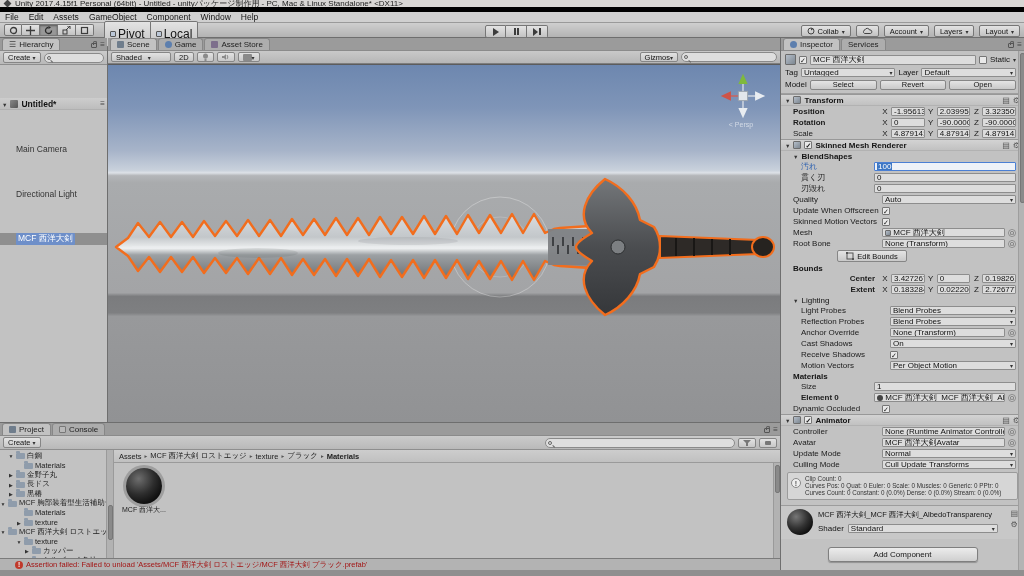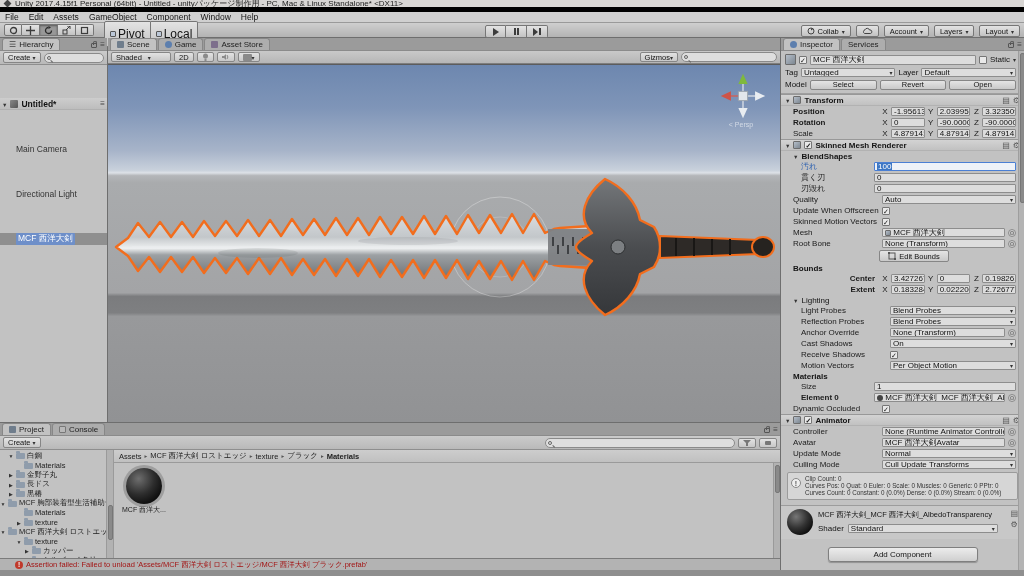--- a/index.html
+++ b/index.html
@@ -117,21 +117,21 @@
   .dd::after{content:"▾";position:absolute;right:2px;top:0;font-size:6px;color:#333;}
   .objdot{width:8px;height:8px;border-radius:50%;background:#cfcfcf;border:1px solid #8a8a8a;color:#444;font-size:6px;line-height:6px;text-align:center;flex:none;}
   .cb{width:8px;height:8px;background:#e9e9e9;border:1px solid #767676;border-radius:1px;font-size:7px;line-height:7px;text-align:center;color:#222;flex:none;}
   .cb.on::after{content:"✓";}
   .axis{width:6px;flex:none;text-align:center;color:#1b1b1b;}
   .comphead{height:12px;background:linear-gradient(#d3d3d3,#c1c1c1);border-top:1px solid #989898;border-bottom:1px solid #b2b2b2;display:flex;align-items:center;gap:3px;padding:0 4px;font-weight:bold;}
   .compico{width:8px;height:8px;background:linear-gradient(135deg,#b5bec9,#7d8license791);background:linear-gradient(135deg,#b5bec9,#7d8791);border:1px solid #6c6c6c;border-radius:1px;flex:none;}
   .hico{font-size:8px;color:#555;font-weight:normal;}
   .seclabel{font-weight:bold;padding:1px 8px 0 12px;height:10px;display:flex;align-items:center;gap:3px;}
   .btn3{flex:1;height:10px;border:1px solid #868686;border-radius:2px;background:linear-gradient(#e4e4e4,#c9c9c9);display:flex;align-items:center;justify-content:center;font-size:7.5px;}
-  .editb{height:12px;margin:1px 0 1px 98px;width:70px;border:1px solid #868686;border-radius:2px;background:linear-gradient(#e4e4e4,#c9c9c9);display:flex;align-items:center;gap:3px;justify-content:center;font-size:7.5px;}
+  .editb{height:12px;margin:1px 0 1px 56px;width:70px;border:1px solid #868686;border-radius:2px;background:linear-gradient(#e4e4e4,#c9c9c9);display:flex;align-items:center;gap:3px;justify-content:center;font-size:7.5px;}
   .infobox{margin:2px 6px;background:#d6d6d6;border:1px solid #9b9b9b;border-radius:2px;padding:2px 2px 2px 17px;position:relative;font-size:6.3px;line-height:7.2px;color:#333;}
   .infoico{position:absolute;left:3px;top:5px;width:10px;height:10px;border-radius:50%;background:#efefef;border:1px solid #888;color:#555;font-weight:bold;font-size:7px;line-height:9px;text-align:center;}
   .matbar{margin-top:3px;border-top:1px solid #9c9c9c;background:#c8c8c8;padding:3px 6px 4px;display:flex;gap:5px;}
   .matsphere{width:26px;height:26px;border-radius:50%;background:radial-gradient(circle at 35% 30%,#777 0%,#333 45%,#0b0b0b 80%);flex:none;}
   .matinfo{flex:1;overflow:hidden;}
   .matname{font-size:7.5px;white-space:nowrap;overflow:hidden;margin-top:1px;}
   .shaderrow{display:flex;align-items:center;gap:4px;margin-top:4px;}
   .addcomp{margin:8px auto 0;width:150px;height:15px;border:1px solid #7f7f7f;border-radius:3px;background:linear-gradient(#ececec,#cfcfcf);display:flex;align-items:center;justify-content:center;font-size:8px;box-shadow:0 1px 1px rgba(0,0,0,.25);}
   .bold{font-weight:bold;}
 </style>

